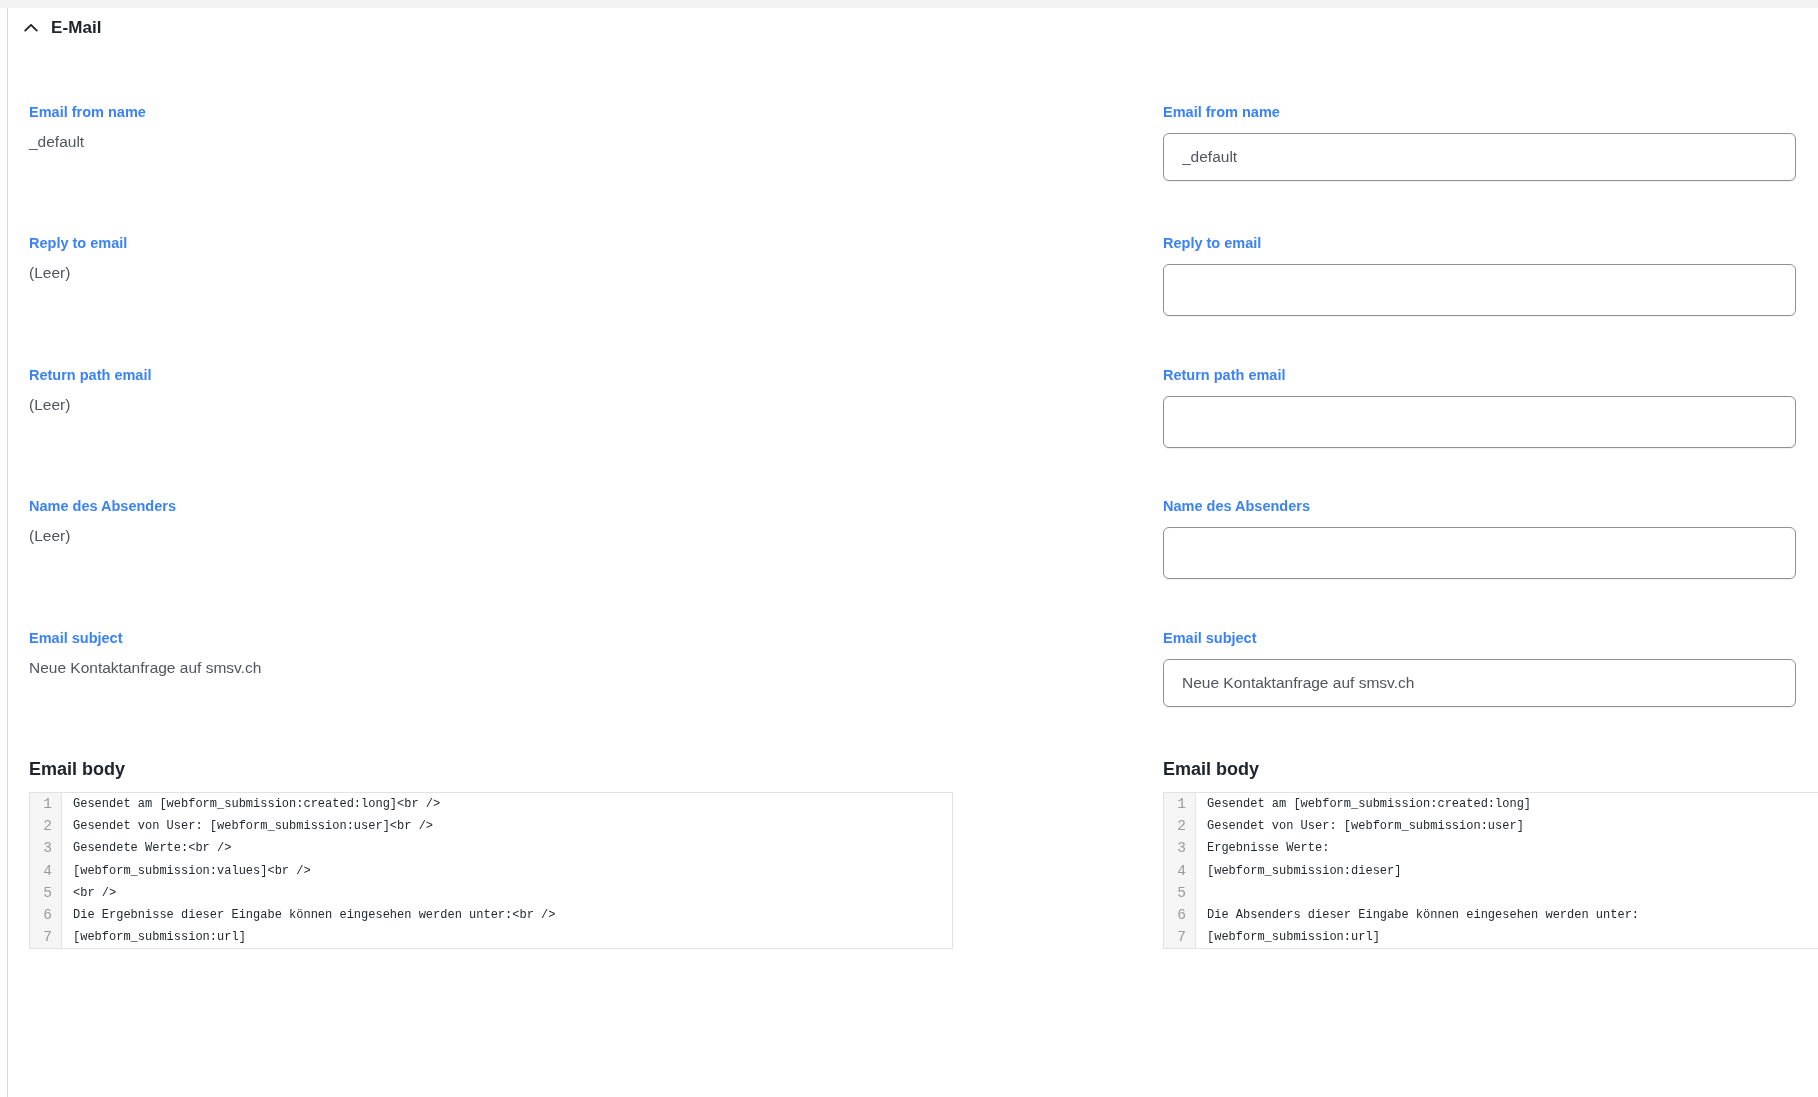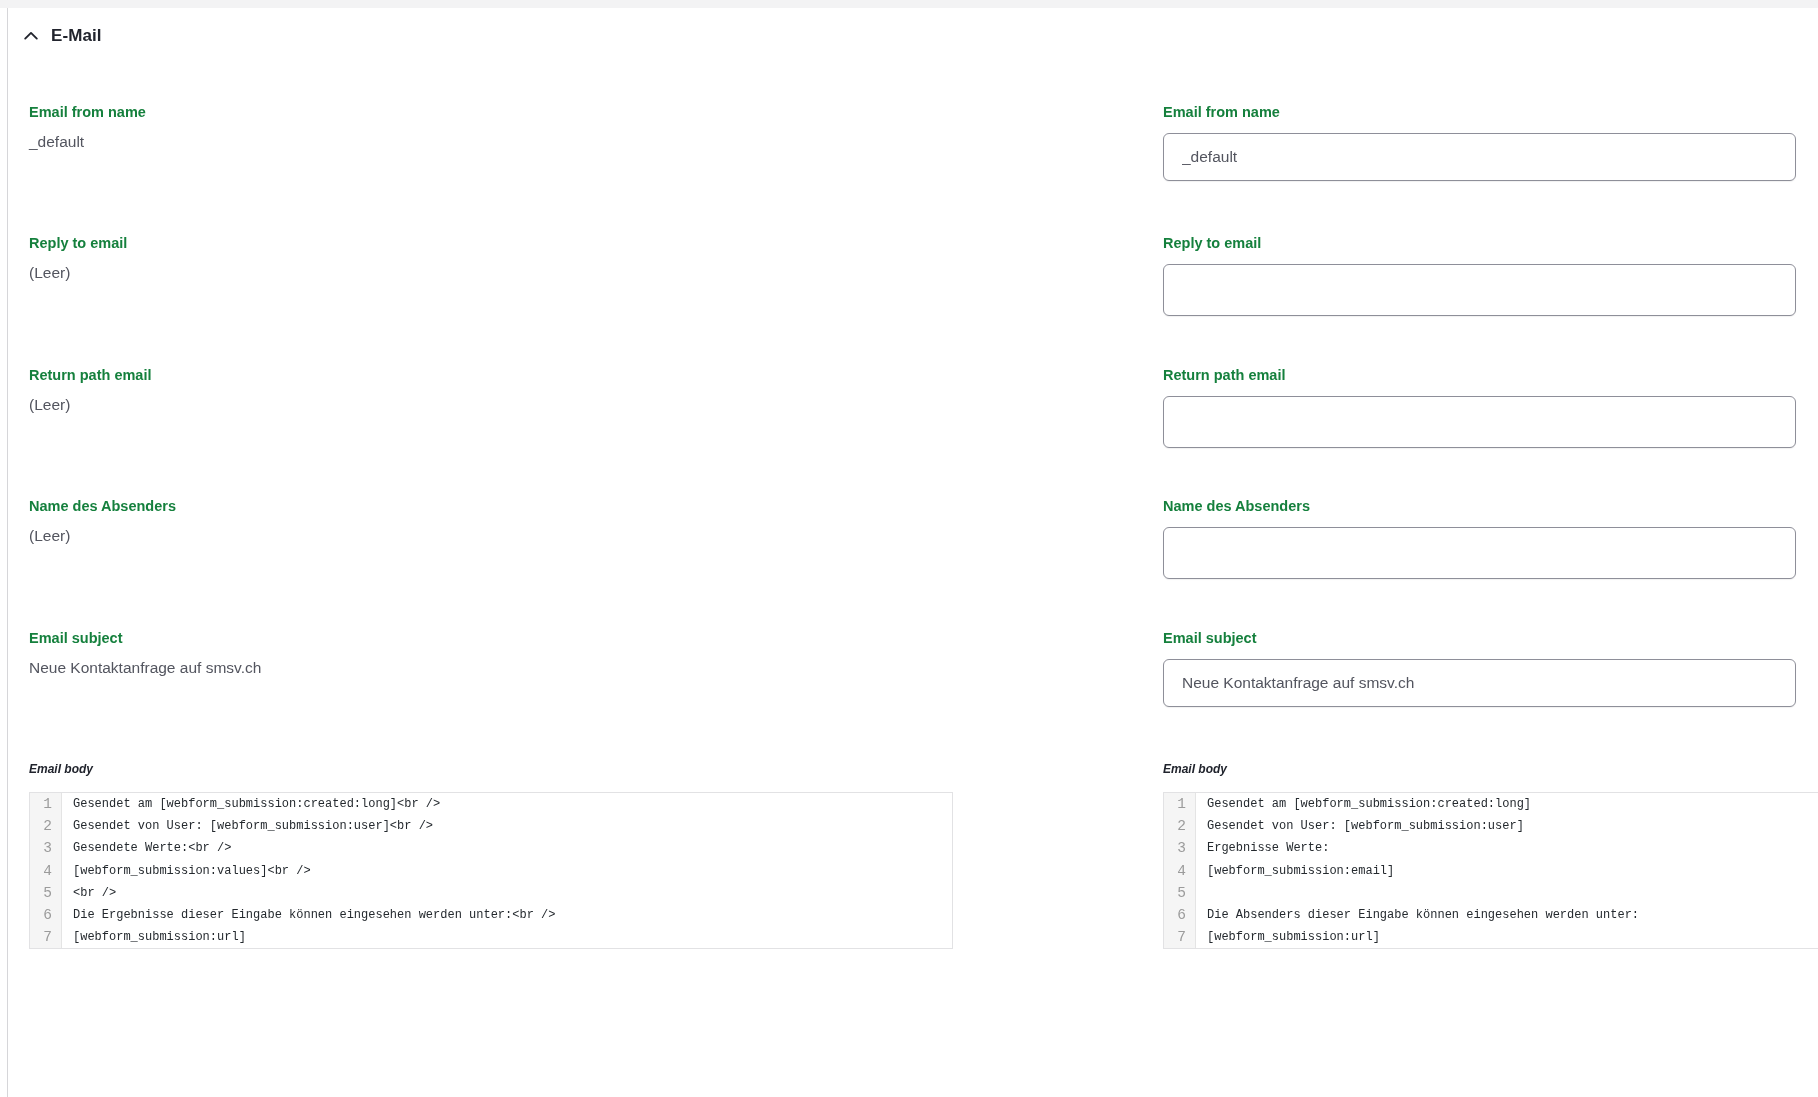--- a/index.html
+++ b/index.html
@@ -28,21 +28,21 @@
   .left-rule {
     position: absolute;
     left: 7px; top: 8px;
     width: 1px; height: 1089px;
     background: #d6d6d9;
   }
 
   
   .section-header {
     position: absolute;
-    left: 22px; top: 22px;
+    left: 22px; top: 14px;
     display: flex;
     align-items: center;
     gap: 11px;
     height: 28px;
   }
   .chevron-up {
     width: 18px; height: 18px;
     display: block;
     flex: none;
   }
@@ -56,21 +56,21 @@
 
   
   .col-left  { position: absolute; left: 29px;   top: 0; width: 940px; }
   .col-right { position: absolute; left: 1163px; top: 0; width: 655px; }
 
   .field-block { position: absolute; left: 0; }
 
   .field-label {
     font-size: 14.5px;
     font-weight: 700;
-    color: #15803d;
+    color: #3b82f6;
     white-space: nowrap;
     line-height: 20px;
   }
   .field-value {
     font-size: 15.5px;
     font-weight: 400;
     color: #53555f;
     line-height: 22px;
     margin-top: 9px;
     white-space: nowrap;
@@ -89,26 +89,25 @@
     background: #ffffff;
     border: 1px solid #8e8f99;
     border-radius: 6px;
     outline: none;
     box-shadow: 0 1px 1px rgba(0,0,0,0.06);
   }
   .text-input.tall { height: 52px; }
 
   
   .code-label {
-    font-size: 12px;
+    font-size: 18px;
     font-weight: 700;
     color: #21242d;
     line-height: 20px;
     white-space: nowrap;
-    font-style: italic;
   }
   .code-box {
     margin-top: 13px;
     border: 1px solid #e2e2e4;
     border-right: none;
     background: #ffffff;
     overflow: hidden;
     position: relative;
   }
   .code-box.bounded { border-right: 1px solid #e2e2e4; }
@@ -271,21 +270,21 @@
             <div class="code-line">
               <span class="ln">2</span>
               <span class="code-txt">Gesendet von User: [webform_submission:user]</span>
             </div>
             <div class="code-line">
               <span class="ln">3</span>
               <span class="code-txt">Ergebnisse Werte:</span>
             </div>
             <div class="code-line">
               <span class="ln">4</span>
-              <span class="code-txt">[webform_submission:email]</span>
+              <span class="code-txt">[webform_submission:dieser]</span>
             </div>
             <div class="code-line">
               <span class="ln">5</span>
               <span class="code-txt"></span>
             </div>
             <div class="code-line">
               <span class="ln">6</span>
               <span class="code-txt">Die Absenders dieser Eingabe können eingesehen werden unter:</span>
             </div>
             <div class="code-line">

